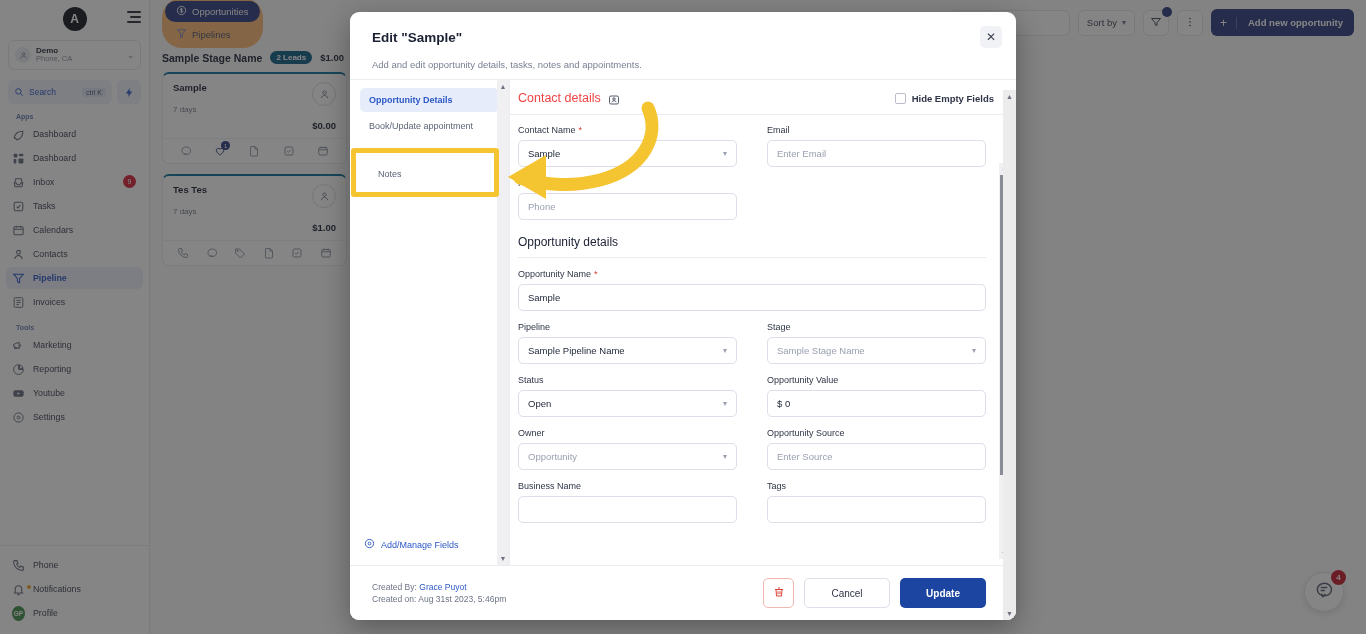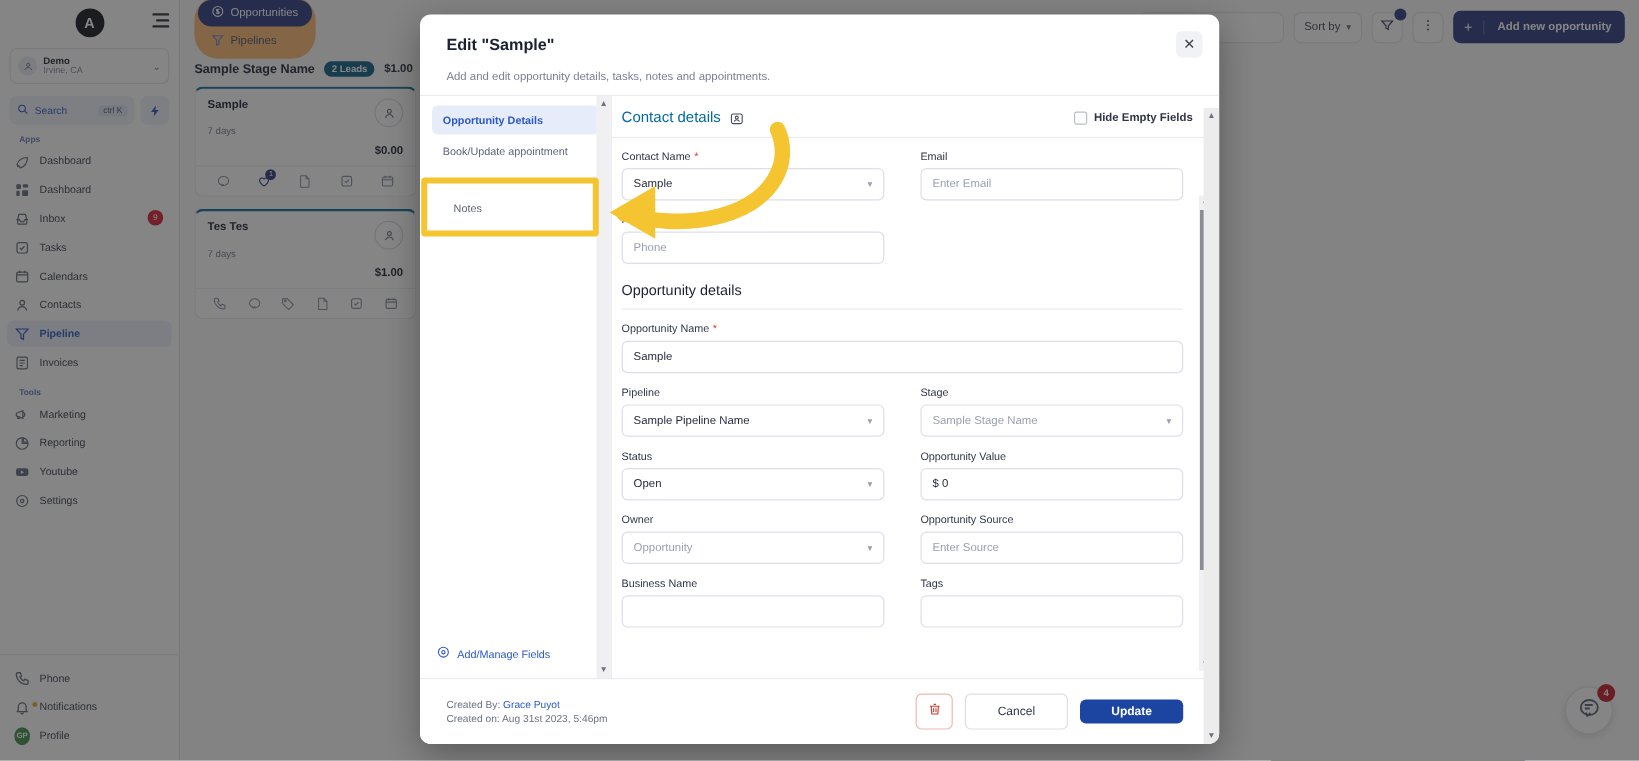--- a/index.html
+++ b/index.html
@@ -219,21 +219,21 @@
     display:flex; flex-direction:column; align-items:center; justify-content:space-between;
     padding:3px 0;
   }
   .mini-sb .ar{ font-size:7px; color:#6d7280;}
 
   
   .m-right{ flex:1; min-width:0; position:relative; display:flex; flex-direction:column;}
   .sec-head{
     display:flex; align-items:center; padding:11px 22px 9px 8px; gap:7px;
   }
-  .sec-title{ font-size:12.5px; color:#0369a1; }
+  .sec-title{ font-size:12.5px; color:#ef4444; }
   .sec-ico{ width:12px;height:12px;color:#444a5c;}
   .hide-empty{ margin-left:auto; display:flex; align-items:center; gap:6px; }
   .chk{ width:11px;height:11px;border:1px solid #b9bdc9;border-radius:2px;background:#fff;cursor:pointer;}
   .hide-empty span{ font-size:9.5px; color:#2f3546;font-weight:bold;}
 
   .form-scroll{
     flex:1; overflow:hidden; border-top:1px solid #ebecf1;
     padding:10px 30px 10px 8px; position:relative;
   }
   .grid2{ display:flex; gap:30px; }
@@ -269,21 +269,21 @@
   .btn-del{
     width:31px;height:30px;border:1px solid #f0b7b0;border-radius:5px;background:#fff;
     display:flex;align-items:center;justify-content:center;color:#d8392b;cursor:pointer;
   }
   .btn-del svg{width:12px;height:12px;}
   .btn-cancel{
     height:30px;min-width:86px;border:1px solid #dcdfe7;border-radius:5px;background:#fff;
     display:flex;align-items:center;justify-content:center;font-size:10px;color:#2f3546;cursor:pointer;
   }
   .btn-update{
-    height:20px;min-width:86px;border-radius:5px;background:#1b45a0;color:#fff;
+    height:30px;min-width:86px;border-radius:5px;background:#1b45a0;color:#fff;
     display:flex;align-items:center;justify-content:center;font-size:10px;font-weight:600;cursor:pointer;
   }
 
   
   .outer-sb{
     position:absolute; right:0; top:78px; bottom:0; width:13px; background:#ececed;
     display:flex;flex-direction:column;align-items:center;justify-content:space-between;padding:3px 0;
   }
   .outer-sb .ar{ font-size:7px;color:#6d7280;}
 
@@ -315,21 +315,21 @@
 
     <div class="org-box">
       <div class="org-ico">
         <svg viewBox="0 0 24 24" fill="none" stroke="#6a7085" stroke-width="2">
             <circle cx="12" cy="8" r="3.5"></circle>
             <path d="M4.5 20c1-4 4-6 7.5-6s6.5 2 7.5 6"></path>
           </svg>
       </div>
       <div class="org-txt">
         <div class="org-name">Demo</div>
-        <div class="org-sub">Irvine, CA</div>
+        <div class="org-sub">Phone, CA</div>
       </div>
       <div class="caret">⌄</div>
     </div>
 
     <div class="search-row">
       <div class="search-box">
         <span>
           <svg viewBox="0 0 24 24" fill="none" stroke="#2b58c6" stroke-width="2.2">
               <circle cx="10.5" cy="10.5" r="6.5"></circle>
               <path d="M15.5 15.5L21 21"></path>

